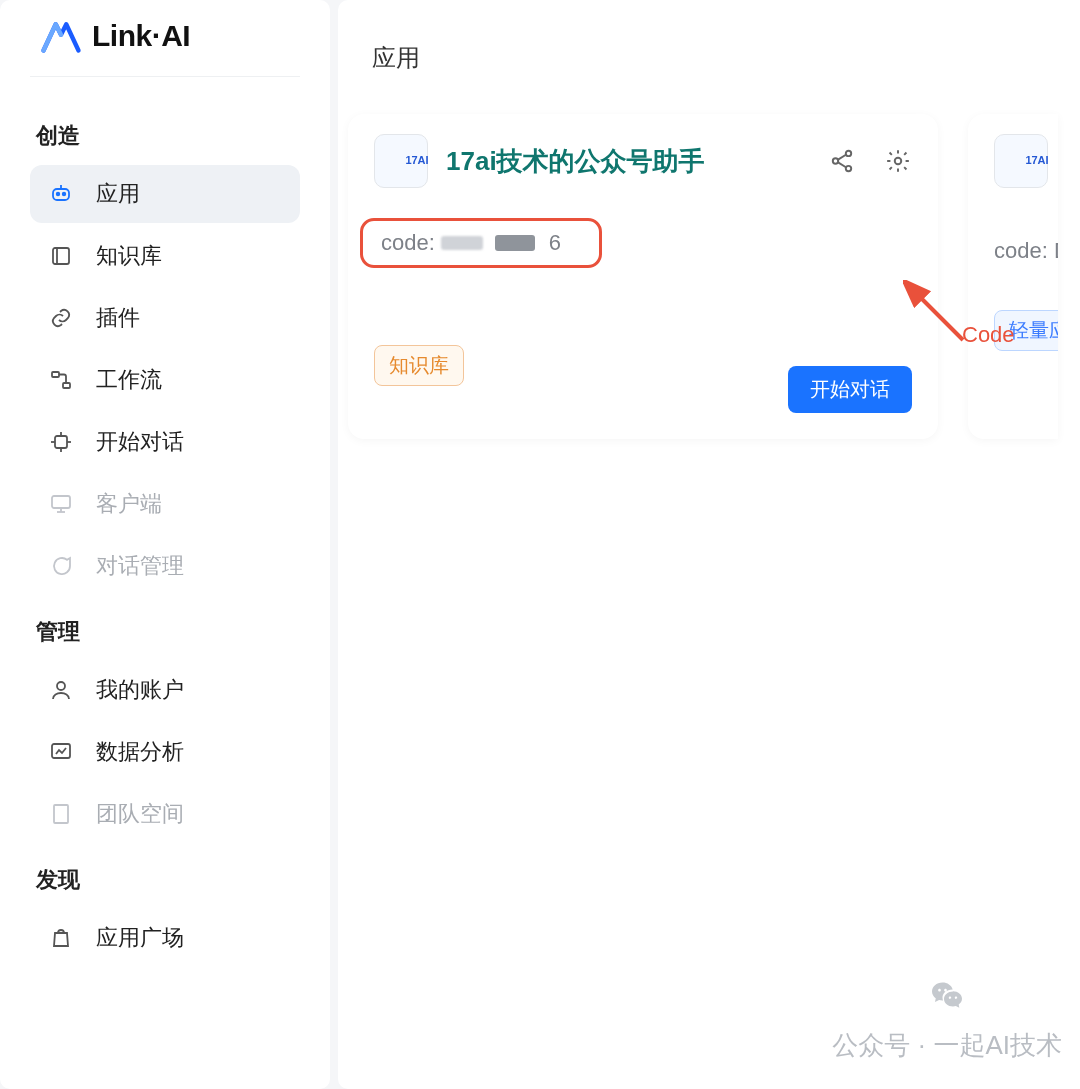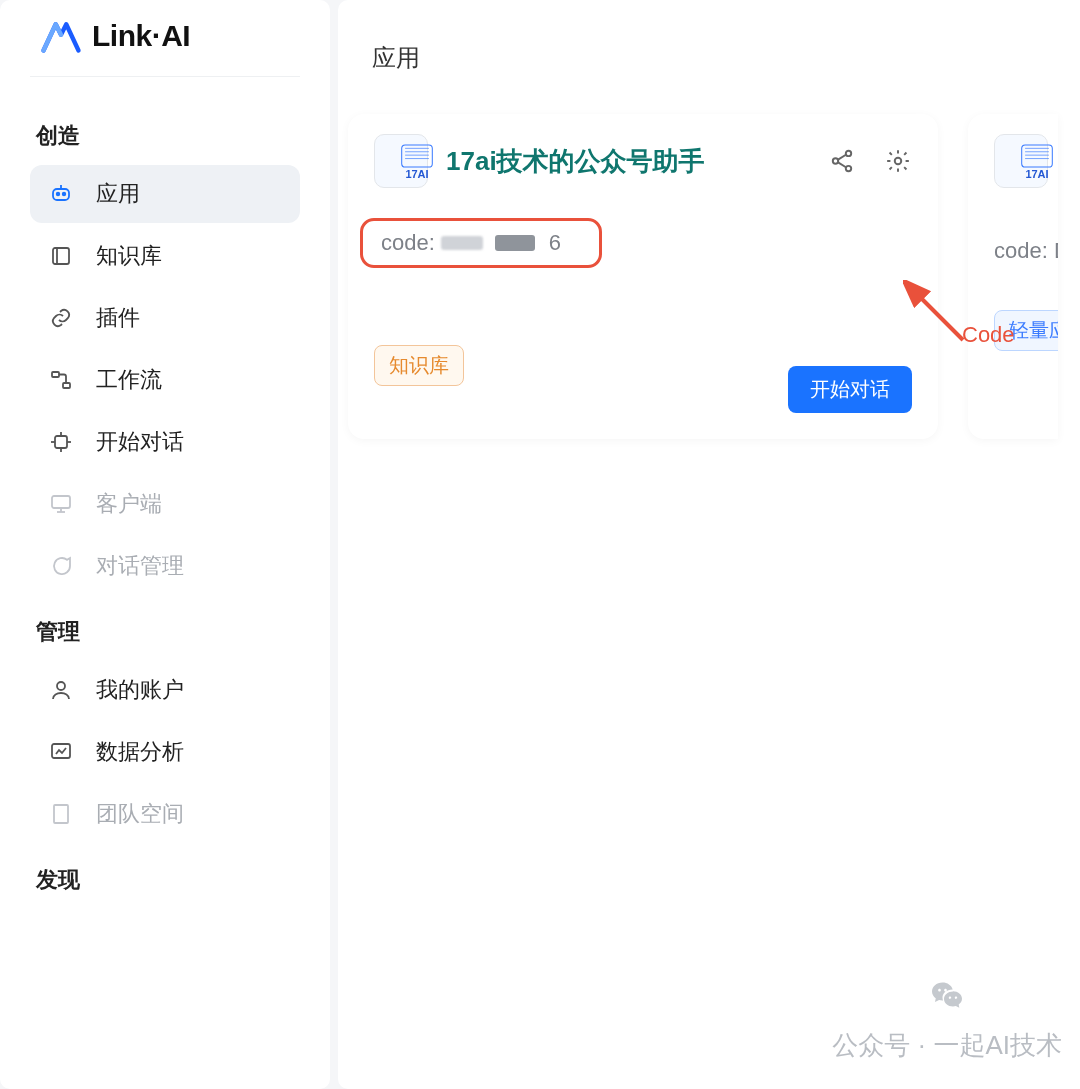--- a/index.html
+++ b/index.html
@@ -104,21 +104,21 @@
   .card-head {
     display:flex;
     align-items:center;
     gap:18px;
     margin-bottom:30px;
   }
   .app-avatar {
     width:54px;height:54px;border-radius:10px;border:1px solid #e3e6ea;
     display:flex;align-items:center;justify-content:center;
     font-size:12px;color:#2f6ad0;font-weight:700;
-    flex-direction:column;
+    flex-direction:row;
     background:#f5f9ff;
     position:relative;
     padding-left:32px;
   }
   .app-avatar svg {width:34px;height:28px;}
   .app-avatar .avlabel{font-size:11px;color:#2458d4;font-weight:700;margin-top:-2px;}
   .app-title {
     font-size: 26px;
     font-weight: 700;
     color: #0f766e;
@@ -335,20 +335,31 @@
               <line x1="15" y1="8" x2="15" y2="8"></line>
               <line x1="9" y1="13" x2="9" y2="13"></line>
               <line x1="15" y1="13" x2="15" y2="13"></line>
             </svg>
         </span>
         <span>团队空间</span>
       </li>
     </ul>
 
     <div class="section-title">发现</div>
+    <ul class="nav-list">
+      <li class="nav-item">
+        <span class="icon">
+          <svg viewBox="0 0 24 24" width="24" height="24" fill="none" stroke="currentColor" stroke-width="1.8">
+              <path d="M6 7h12l1 13H5z"></path>
+              <path d="M9 7a3 3 0 0 1 6 0"></path>
+            </svg>
+        </span>
+        <span>应用广场</span>
+      </li>
+    </ul>
   </aside>
 
   <main class="main">
     <div class="main-header">应用</div>
 
     <div class="cards-row">
 
       <div class="card">
         <div class="card-head">
           <div class="app-avatar">

